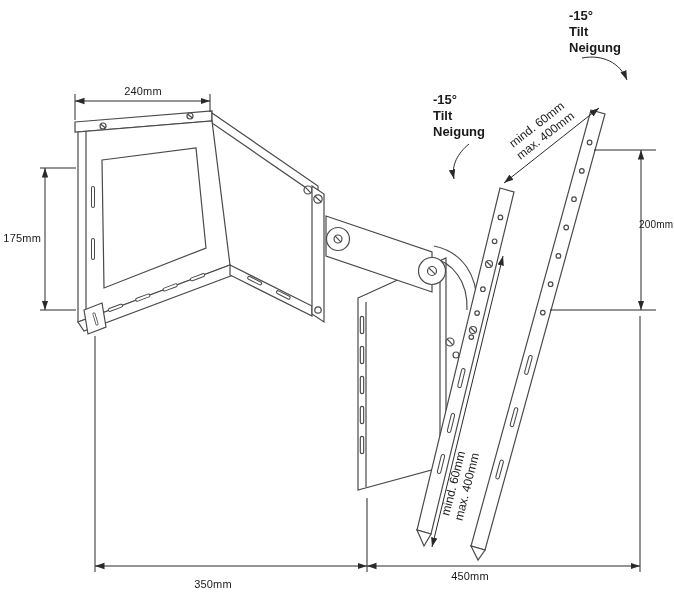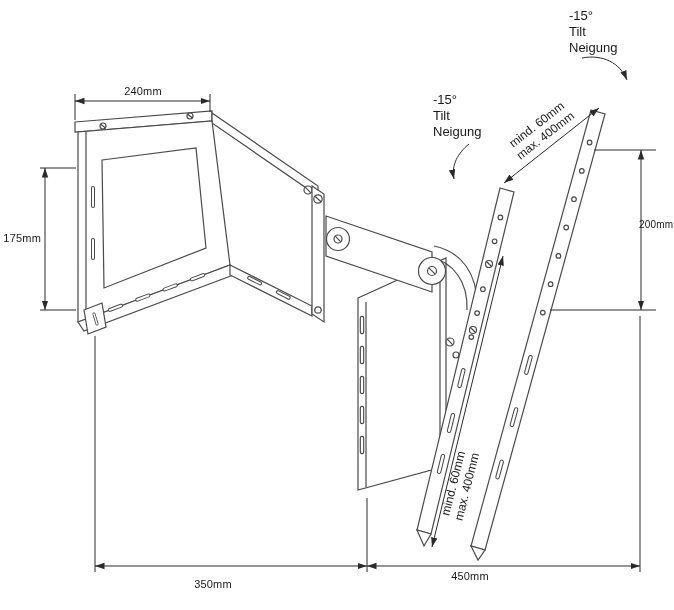--- a/index.html
+++ b/index.html
@@ -19,21 +19,21 @@
   }
   .dim-label {
     font-size: 11px;
     font-weight: 400;
     text-align: center;
     letter-spacing: 0.2px;
   }
   .tilt-label {
     font-size: 13px;
     line-height: 16px;
-    font-weight: 400;
+    font-weight: 700;
     text-align: left;
   }
   .vesa-label {
     font-size: 12px;
     line-height: 14px;
     font-weight: 400;
     text-align: center;
   }
   .rot-38 { transform: rotate(-38deg); transform-origin: center center; }
   .rot-76 { transform: rotate(-76deg); transform-origin: center center; }

